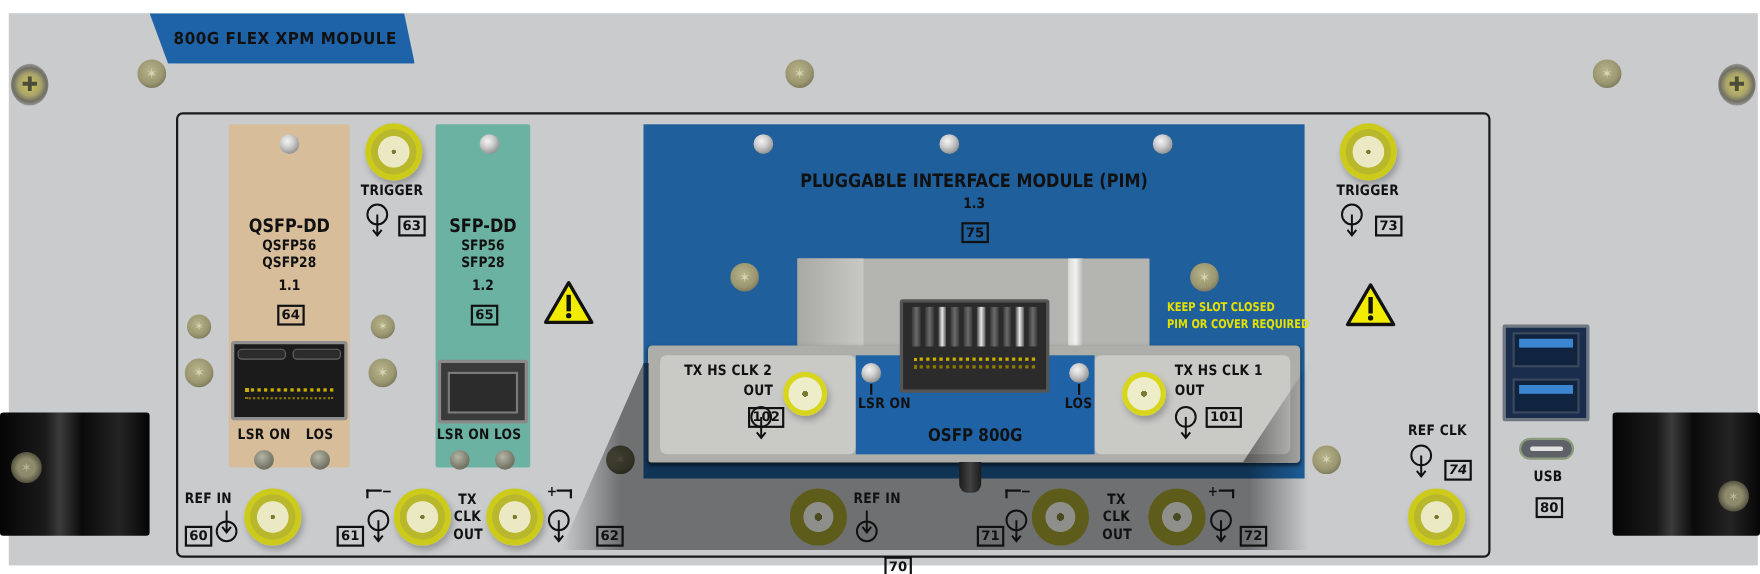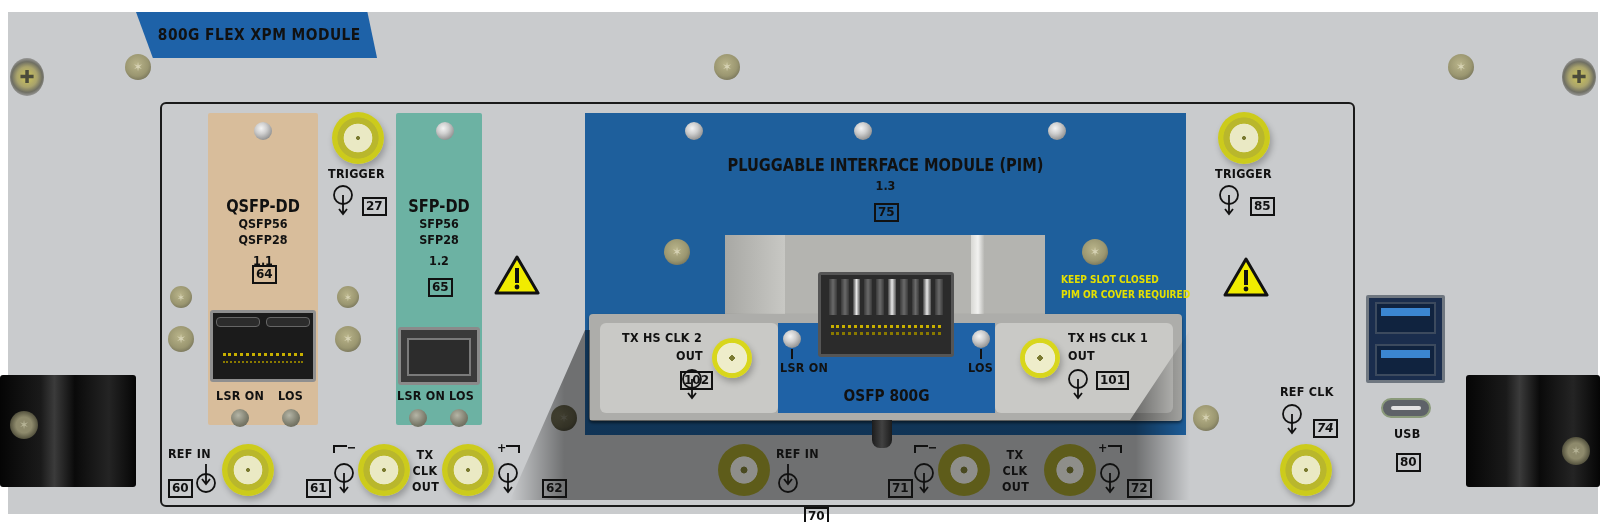--- a/index.html
+++ b/index.html
@@ -117,38 +117,38 @@
 <div class="abs screw" style="left:168px;top:326px;">✶</div>
 <div class="abs screw small" style="left:337px;top:286px;">✶</div>
 <div class="abs screw" style="left:335px;top:326px;">✶</div>
 
 <div class="abs card-qsfp"></div>
 <div class="abs led" style="left:254px;top:122px;"></div>
 <div class="abs card-title" style="left:208px;top:196px;width:110px;">QSFP-DD</div>
 <div class="abs card-sub" style="left:208px;top:216px;width:110px;">QSFP56</div>
 <div class="abs card-sub" style="left:208px;top:232px;width:110px;">QSFP28</div>
 <div class="abs card-sub" style="left:208px;top:253px;width:110px;">1.1</div>
-<div class="abs" style="left:252px;top:264px;"><span class="numbox">64</span></div>
+<div class="abs" style="left:252px;top:277px;"><span class="numbox">64</span></div>
 <div class="abs qsfp-cage">
   <div class="slot" style="left:3px;"></div>
   <div class="slot" style="right:3px;"></div>
   <div class="pins"></div>
 </div>
 <div class="abs label" style="left:216px;top:388px;">LSR ON</div>
 <div class="abs label" style="left:278px;top:388px;">LOS</div>
 <div class="abs led dark" style="left:231px;top:409px;"></div>
 <div class="abs led dark" style="left:282px;top:409px;"></div>
 
 <div class="abs sma" style="left:332px;top:112px;"></div>
 <div class="abs label" style="left:328px;top:166px;">TRIGGER</div>
 <svg class="abs port-sym" style="left:331px;top:184px;" viewBox="0 0 24 32">
     <circle cx="12" cy="11" r="9" fill="none" stroke="#111" stroke-width="1.8"></circle>
     <path d="M12 11 V30 M8 25 L12 30 L16 25" fill="none" stroke="#111" stroke-width="1.8"></path>
   </svg>
-<div class="abs" style="left:362px;top:196px;"><span class="numbox">27</span></div>
+<div class="abs" style="left:362px;top:196px;"><span class="numbox">63</span></div>
 
 <div class="abs card-sfp"></div>
 <div class="abs led" style="left:436px;top:122px;"></div>
 <div class="abs card-title" style="left:396px;top:196px;width:86px;">SFP-DD</div>
 <div class="abs card-sub" style="left:396px;top:216px;width:86px;">SFP56</div>
 <div class="abs card-sub" style="left:396px;top:232px;width:86px;">SFP28</div>
 <div class="abs card-sub" style="left:396px;top:253px;width:86px;">1.2</div>
 <div class="abs" style="left:428px;top:277px;"><span class="numbox">65</span></div>
 <div class="abs sfp-cage">
     <div class="inner"></div>
@@ -304,21 +304,21 @@
     <path d="M12 11 V30 M8 25 L12 30 L16 25" fill="none" stroke="#111" stroke-width="1.8"></path>
   </svg>
 <div class="abs" style="left:1127px;top:478px;"><span class="numbox">72</span></div>
 
 <div class="abs sma" style="left:1218px;top:112px;"></div>
 <div class="abs label" style="left:1215px;top:166px;">TRIGGER</div>
 <svg class="abs port-sym" style="left:1217px;top:184px;" viewBox="0 0 24 32">
     <circle cx="12" cy="11" r="9" fill="none" stroke="#111" stroke-width="1.8"></circle>
     <path d="M12 11 V30 M8 25 L12 30 L16 25" fill="none" stroke="#111" stroke-width="1.8"></path>
   </svg>
-<div class="abs" style="left:1250px;top:196px;"><span class="numbox">85</span></div>
+<div class="abs" style="left:1250px;top:196px;"><span class="numbox">73</span></div>
 
 <svg class="abs warn" style="left:1223px;top:257px;" viewBox="0 0 46 40">
     <polygon points="23,2 44,38 2,38" fill="#f1ec00" stroke="#111" stroke-width="3" stroke-linejoin="round"></polygon>
     <rect x="21" y="13" width="4" height="15" fill="#111"></rect>
     <circle cx="23" cy="32" r="2.4" fill="#111"></circle>
   </svg>
 
 <div class="abs screw" style="left:1193px;top:405px;">✶</div>
 
 <div class="abs label" style="left:1280px;top:384px;">REF  CLK</div>

